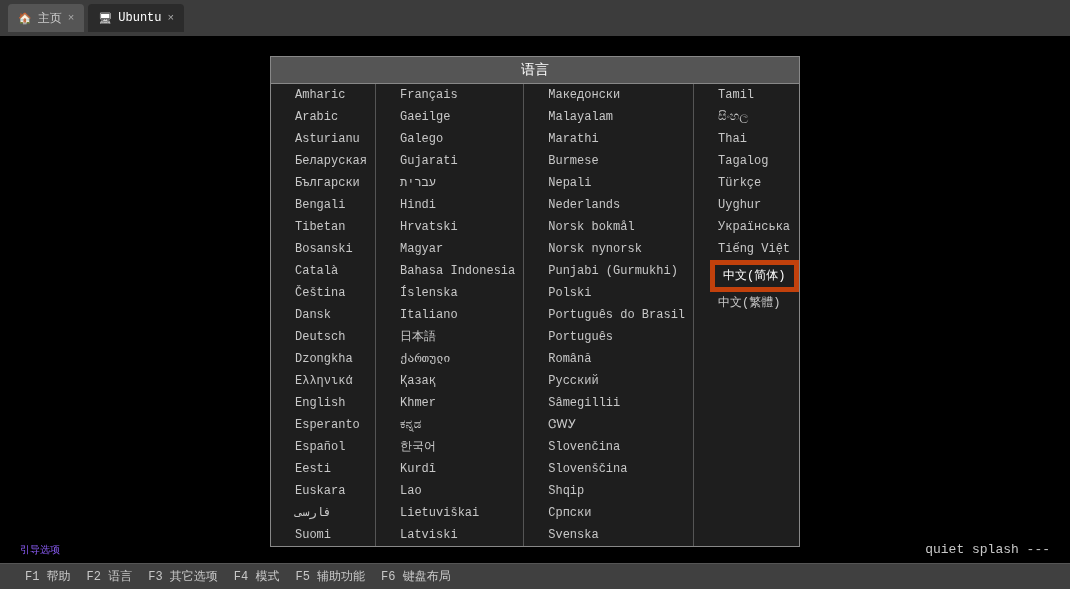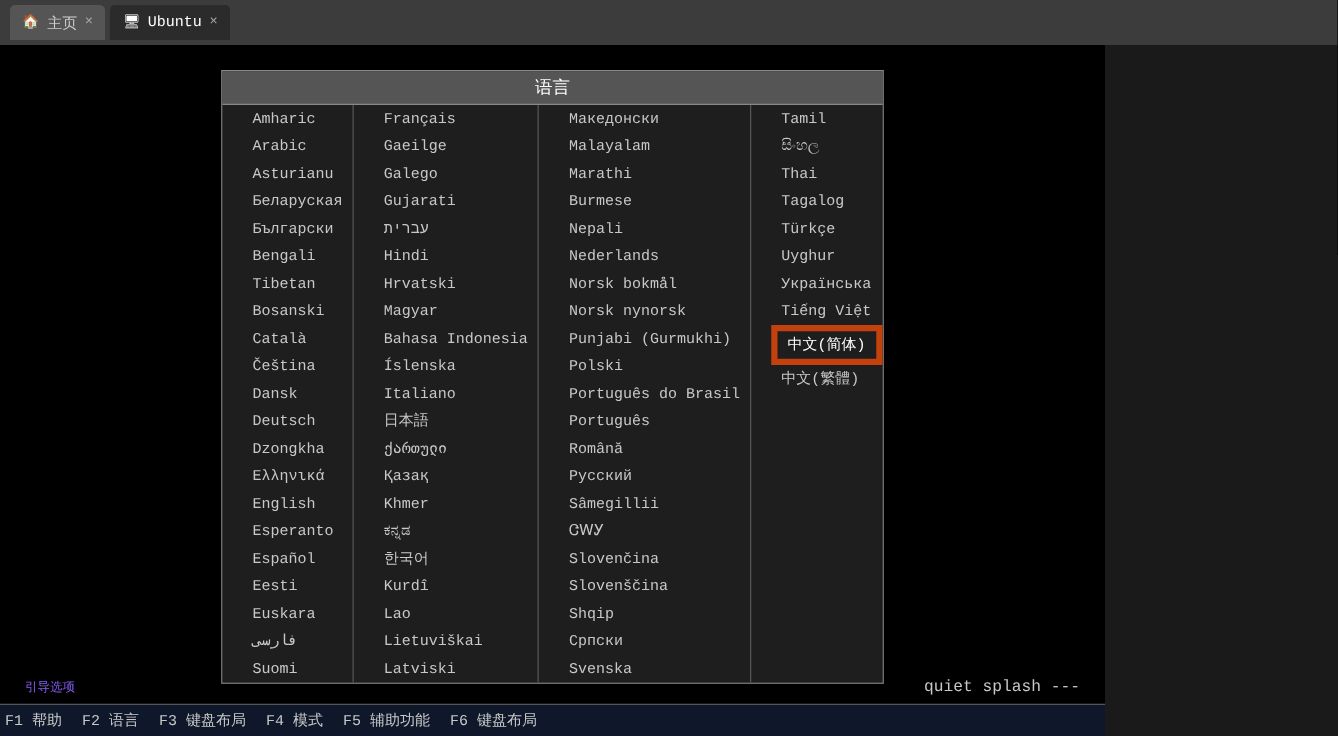--- a/index.html
+++ b/index.html
@@ -40,21 +40,21 @@
       font-size: 11px;
     }
     .tab-close {
       font-size: 11px;
       color: #aaa;
       cursor: pointer;
     }
 
     
     .main-area {
-      width: 884px;
+      width: 1070px;
       height: calc(589px - 36px);
       background: #000;
       position: relative;
       display: flex;
       align-items: center;
       justify-content: center;
     }
 
     
     .lang-dialog {
@@ -103,24 +103,24 @@
       border: 5px solid #c2410c;
       color: #fff;
     }
 
     
     .bottom-bar {
       position: absolute;
       bottom: 0;
       left: 0;
       width: 100%;
-      background: #0f172a;
+      background: #404040;
       color: #c8c8c8;
       font-size: 12px;
-      padding: 4px 4px;
+      padding: 4px 25px;
       border-top: 1px solid #555;
       display: flex;
       gap: 16px;
     }
 
     
     .boot-options {
       position: absolute;
       bottom: 32px;
       left: 20px;
@@ -249,19 +249,19 @@
   <div class="boot-options">
     <span>引导选项</span>
   </div>
   <div class="boot-cmd">
     <span>quiet splash ---</span>
   </div>
 
   <div class="bottom-bar">
     <span>F1 帮助</span>
     <span>F2 语言</span>
-    <span>F3 键盘布局</span>
+    <span>F3 其它选项</span>
     <span>F4 模式</span>
     <span>F5 辅助功能</span>
     <span>F6 键盘布局</span>
   </div>
 
 </div>
 
 </body></html>

